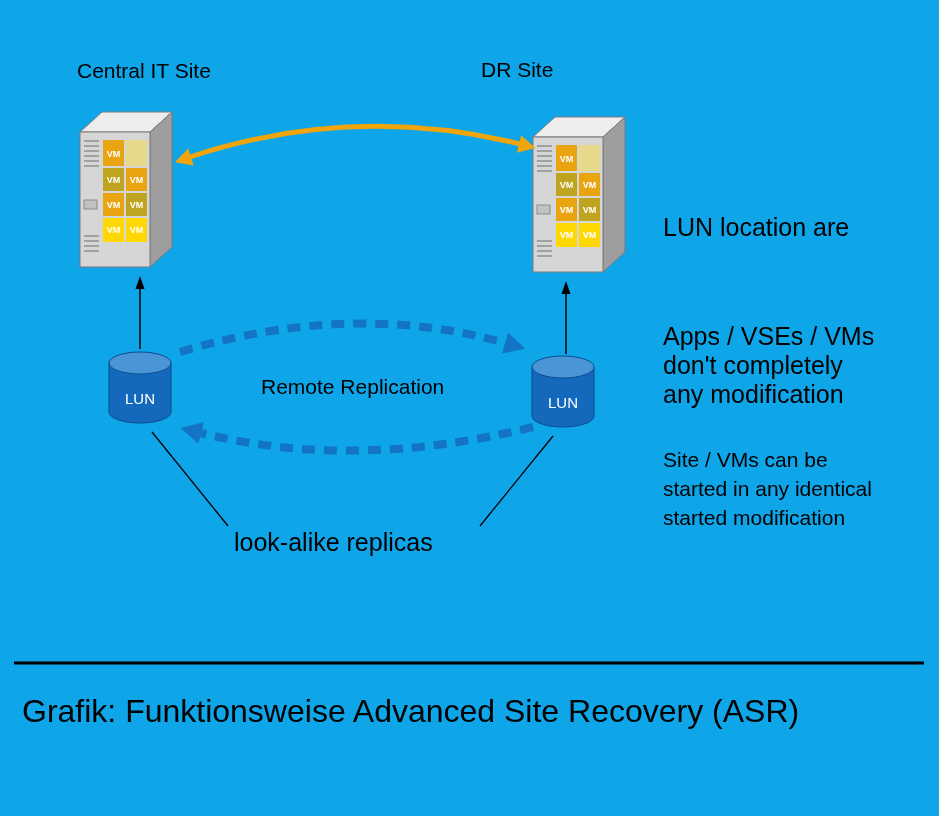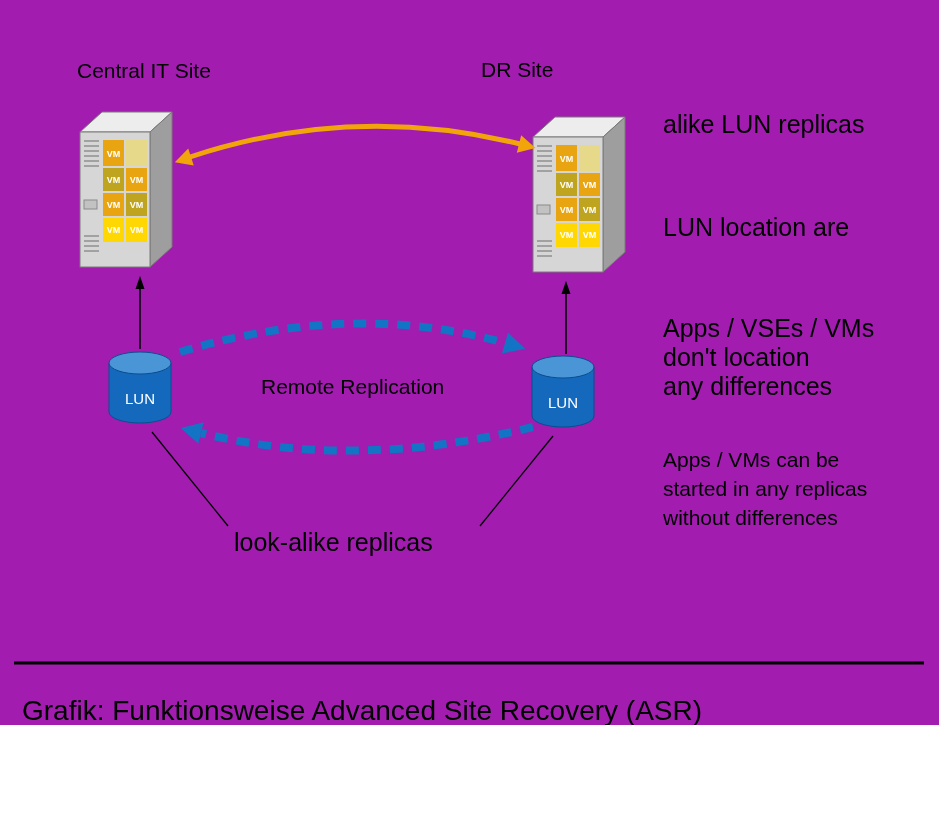--- a/index.html
+++ b/index.html
@@ -1,20 +1,20 @@
 <!DOCTYPE html>
 <html><head>
 <meta charset="utf-8">
 <style>
   html, body { margin: 0; padding: 0; background: #ffffff; }
   .canvas {
     position: relative;
     width: 939px;
-    height: 725px;
-    background: #a21caf;
+    height: 816px;
+    background: #0ea5e9;
     font-family: "Liberation Sans", sans-serif;
     overflow: hidden;
     color: #000;
   }
   .canvas svg { position: absolute; left: 0; top: 0; }
   svg text { font-family: "Liberation Sans", sans-serif; fill: #000; }
   .site-label { font-size: 21px; }
   .mid-label { font-size: 21px; }
   .replicas-label { font-size: 25px; }
   .lun-text { font-size: 15px; fill: #ffffff; text-anchor: middle; }
@@ -25,21 +25,21 @@
     width: 270px;
     font-size: 25px;
     line-height: 29px;
     white-space: nowrap;
   }
   .annotation.small { font-size: 21px; }
   .caption {
     position: absolute;
     left: 22px;
     top: 691px;
-    font-size: 28px;
+    font-size: 32px;
     line-height: 40px;
     white-space: nowrap;
   }
 </style>
 </head>
 <body>
 
 <div class="canvas">
 
   <svg width="939" height="816" viewBox="0 0 939 816">
@@ -159,33 +159,32 @@
 
     <line x1="152" y1="432" x2="228" y2="526" stroke="#000" stroke-width="1.3"></line>
     <line x1="553" y1="436" x2="480" y2="526" stroke="#000" stroke-width="1.3"></line>
 
     <text class="replicas-label" x="234" y="551">look-alike replicas</text>
 
     <line x1="14" y1="663" x2="924" y2="663" stroke="#000" stroke-width="3"></line>
   </svg>
 
   <div class="annotation" style="top:110px">
-    <div>alike LUN replicas</div>
   </div>
   <div class="annotation" style="top:213px">
     <div>LUN location are</div>
   </div>
-  <div class="annotation" style="top:314px">
+  <div class="annotation" style="top:322px">
     <div>Apps / VSEs / VMs</div>
-    <div>don't location</div>
-    <div>any differences</div>
+    <div>don't completely</div>
+    <div>any modification</div>
   </div>
   <div class="annotation small" style="top:445px">
-    <div>Apps / VMs can be</div>
-    <div>started in any replicas</div>
-    <div>without differences</div>
+    <div>Site / VMs can be</div>
+    <div>started in any identical</div>
+    <div>started modification</div>
   </div>
 
   <div class="caption">
     <div>Grafik: Funktionsweise Advanced Site Recovery (ASR)</div>
   </div>
 
 </div>
 
 </body></html>

